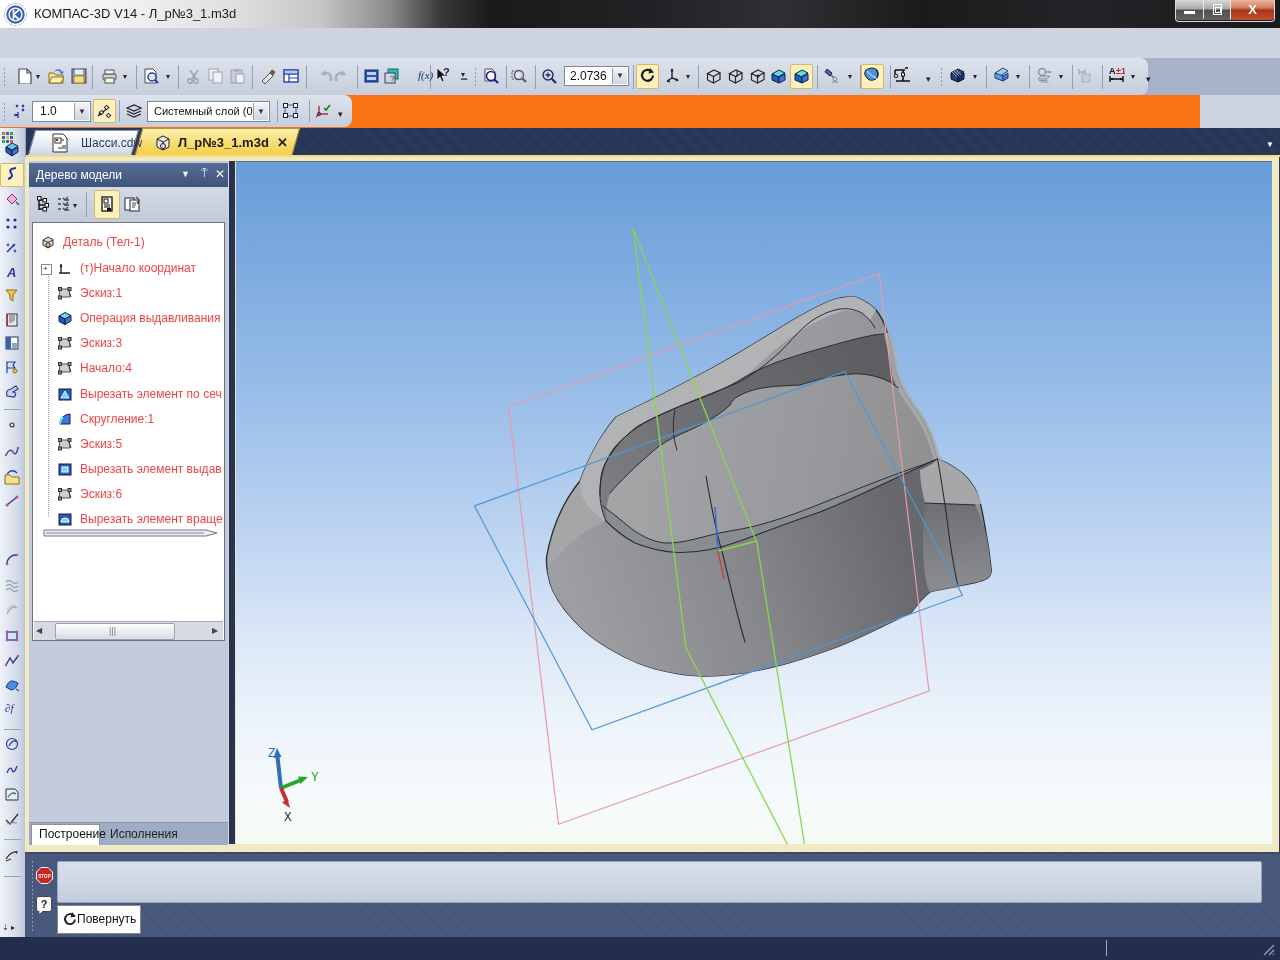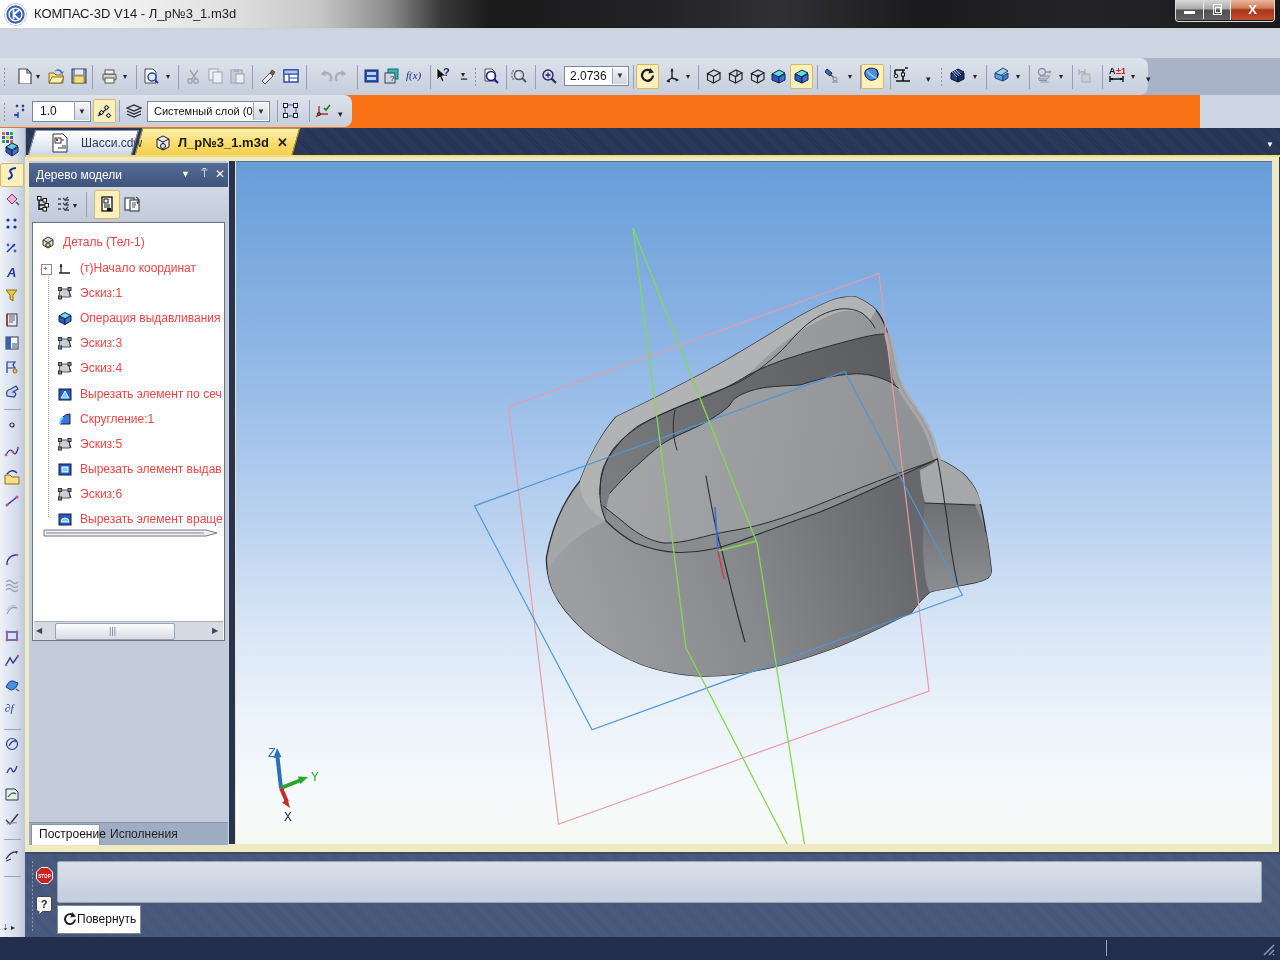--- a/index.html
+++ b/index.html
@@ -134,21 +134,21 @@
       <div class="abs" style="left:364px;top:10px;"><svg width="15" height="16" viewBox="0 0 15 16">
           <rect x="1" y="2" width="13" height="12" fill="#2b53b5" stroke="#132a66"></rect>
           <rect x="3" y="4" width="9" height="3" fill="#bcd2f2"></rect>
           <rect x="3" y="9" width="9" height="3" fill="#bcd2f2"></rect>
         </svg></div>
       <div class="abs" style="left:384px;top:10px;"><svg width="16" height="16" viewBox="0 0 16 16">
           <rect x="4" y="1" width="10" height="10" fill="#35b8b2" stroke="#0c6d68"></rect>
           <rect x="1" y="5" width="10" height="10" fill="#cfd6e2" stroke="#39405a"></rect>
           <text x="6" y="13" font-size="8" fill="#223">?</text>
         </svg></div>
-      <div class="abs" style="left:406px;top:9px;"><svg width="20" height="16" viewBox="0 0 20 16">
+      <div class="abs" style="left:418px;top:9px;"><svg width="20" height="16" viewBox="0 0 20 16">
           <text x="0" y="12" font-size="11" font-style="italic" fill="#1c2f7a" font-family="serif">f(x)</text>
         </svg></div>
       <div class="abs" style="left:434px;top:9px;"><svg width="18" height="17" viewBox="0 0 18 17">
           <path d="M3,1 l0,12 3,-3 2,5 2,-1 -2,-5 4,0 z" fill="#111" stroke="#fff" stroke-width="0.7"></path>
           <text x="9" y="9" font-size="11" font-weight="bold" fill="#1a1a5a">?</text>
         </svg></div>
       <div class="abs" style="left:483px;top:10px;"><svg width="16" height="16" viewBox="0 0 16 16">
           <path d="M2,1 h7 l3,3 v9 h-10 z" fill="#fdfdff" stroke="#4a4a55"></path>
           <circle cx="8" cy="8" r="4.5" fill="none" stroke="#1a1a8a" stroke-width="1.5"></circle>
           <path d="M11,11 l4,4" stroke="#1a1a8a" stroke-width="2"></path>
@@ -541,21 +541,21 @@
             <path d="M12,6 l2,6" stroke="#333"></path>
           </svg></div>
         <div class="titem" style="left:47px;top:113px;">Эскиз:3</div>
         <div class="abs" style="left:24px;top:137px;"><svg width="16" height="17" viewBox="0 0 16 17">
             <path d="M3,4 h9 l1,8 h-11 z" fill="#c9ced8" stroke="#555"></path>
             <rect x="1.5" y="2.5" width="3" height="3" fill="#8a93a5" stroke="#333"></rect>
             <rect x="11" y="2.5" width="3" height="3" fill="#8a93a5" stroke="#333"></rect>
             <rect x="1.5" y="11" width="3" height="3" fill="#8a93a5" stroke="#333"></rect>
             <path d="M12,6 l2,6" stroke="#333"></path>
           </svg></div>
-        <div class="titem" style="left:47px;top:138px;">Эскиз:4</div>
+        <div class="titem" style="left:47px;top:138px;">Начало:4</div>
         <div class="abs" style="left:24px;top:163px;"><svg width="16" height="17" viewBox="0 0 16 17">
             <rect x="2" y="3" width="12" height="11" fill="#2a57c8" stroke="#123"></rect>
             <path d="M4,12 l4,-7 4,7 z" fill="#6ad8f0" stroke="#fff" stroke-width="0.8"></path>
           </svg></div>
         <div class="titem" style="left:47px;top:164px;">Вырезать элемент по сеч</div>
         <div class="abs" style="left:24px;top:188px;"><svg width="16" height="17" viewBox="0 0 16 17">
             <path d="M3,13 a10,10 0 0 1 10,-10 l0,10 z" fill="#3f74e0" stroke="#123"></path>
             <path d="M3,13 a10,10 0 0 1 3,-7" fill="none" stroke="#6ad8f0" stroke-width="2"></path>
           </svg></div>
         <div class="titem" style="left:47px;top:189px;">Скругление:1</div>

